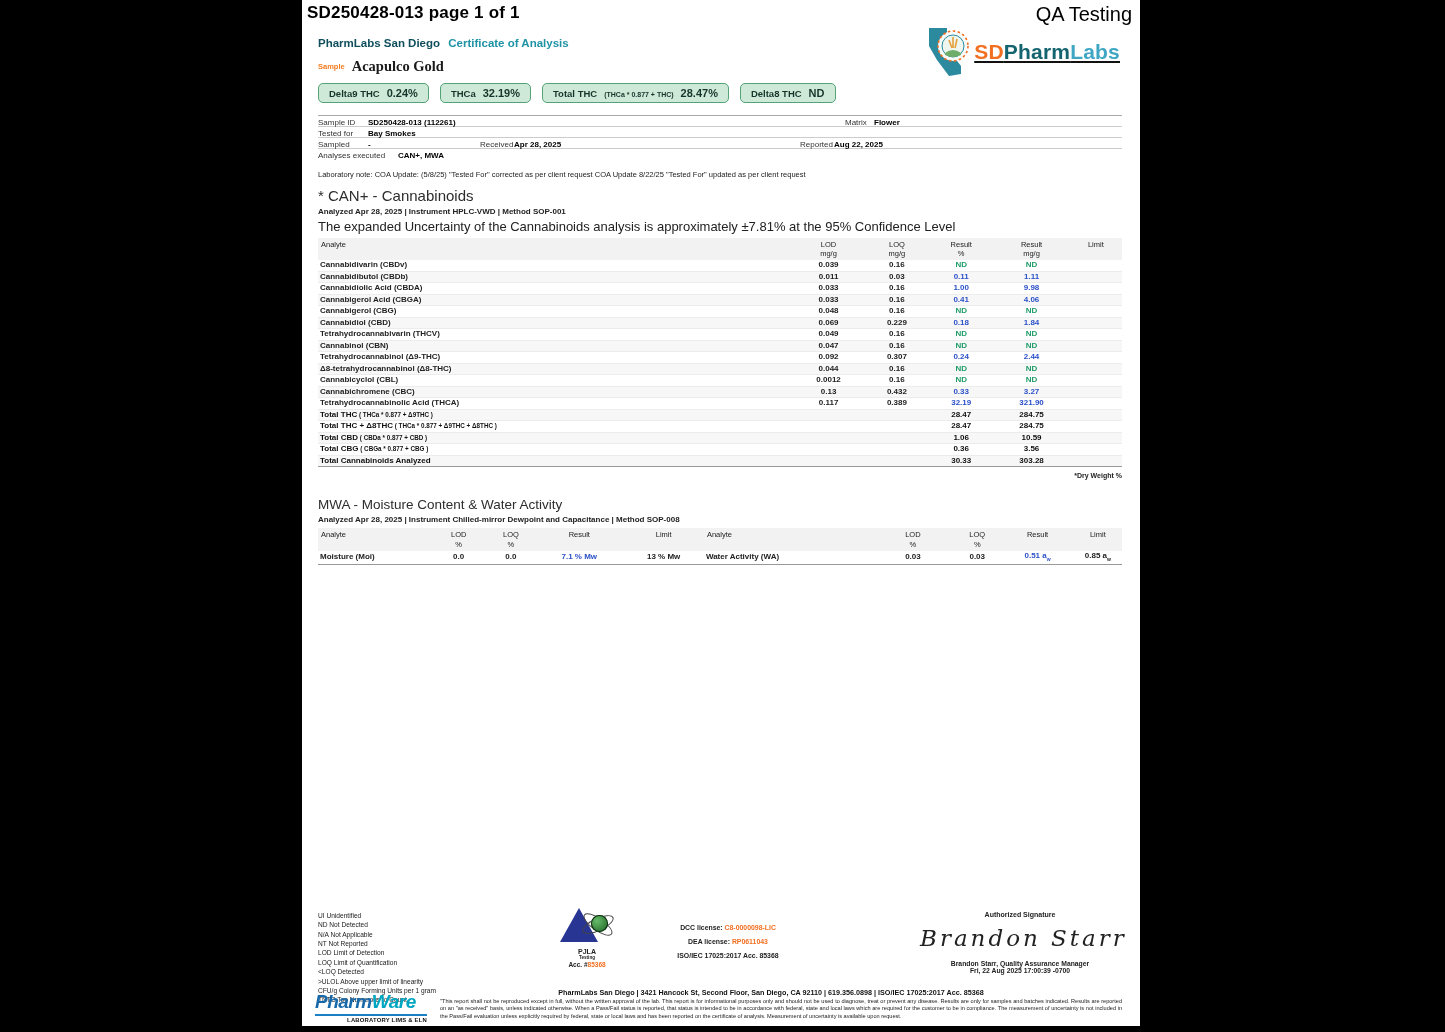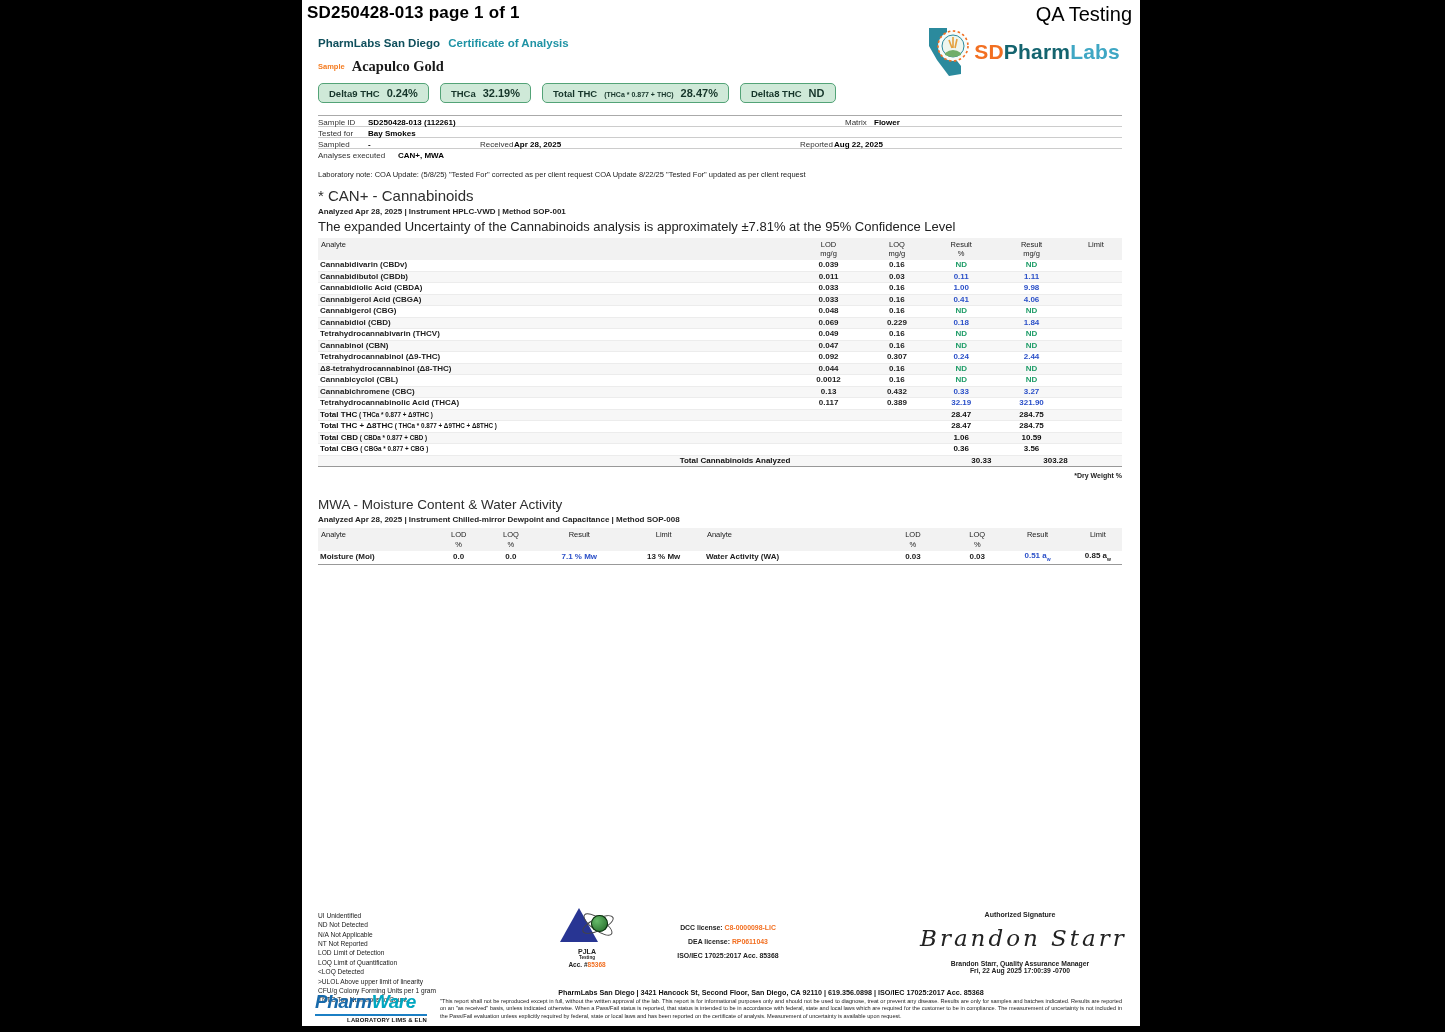--- a/index.html
+++ b/index.html
@@ -16,21 +16,21 @@
   .qa-label{font-size:20px;font-weight:500;color:#000;}
 
   .content{position:relative;padding:0 18px 0 16px;}
 
   .brand-row{margin-top:11px;font-size:11.5px;}
   .lab-name{color:#0f4f5c;font-weight:700;}
   .doc-type{color:#1f93a5;font-weight:600;margin-left:5px;}
 
   
   .logo{position:absolute;top:26px;right:20px;display:flex;align-items:center;gap:3px;}
-  .logo-text{font-size:21px;font-weight:700;letter-spacing:.2px;}
+  .logo-text{font-size:21px;font-weight:700;letter-spacing:.2px;text-decoration:underline;}
   .logo-sd{color:#f26f21;}
   .logo-pharm{color:#14646f;}
   .logo-labs{color:#3fa7c4;font-weight:600;}
 
   
   .sample-row{margin-top:9px;display:flex;align-items:center;gap:7px;}
   .sample-label{color:#f47b20;font-size:7.5px;font-weight:700;}
   .sample-name{font-family:"Liberation Serif", serif;font-size:14.5px;font-weight:700;color:#1a1a1a;}
 
   
@@ -62,21 +62,21 @@
            padding:2px 0;line-height:1.25;vertical-align:top;text-align:center;}
   thead th.a{text-align:left;padding-left:3px;}
   tbody td{font-size:8px;line-height:8.5px;padding:1px 2px;border-bottom:1px solid #ececec;color:#222;}
   tbody tr:nth-child(even){background:#f7f7f7;}
   td.a{text-align:left;font-weight:600;white-space:nowrap;overflow:hidden;}
   td.n{text-align:center;font-weight:600;}
   td.r{text-align:center;font-weight:700;color:#2b50c8;}
   td.nd{color:#1f9d68 !important;font-weight:700;}
   tr.total td{font-weight:700;color:#111;}
   tr.total td.r{color:#111;}
-  tr.total:last-child td{border-bottom:1.5px solid #999;text-align:right;}
+  tr.total:last-child td{border-bottom:1.5px solid #999;}
   .formula{font-size:6.3px;font-weight:700;}
   table.mwa-table tbody td{border-bottom:1.5px solid #999;}
   sub{font-size:5px;}
 
   .dry-note{text-align:right;font-size:7px;font-weight:600;color:#222;margin-top:5px;}
   .mwa-section{margin-top:18px;}
 
   
   .legend{position:absolute;left:16px;top:911px;font-size:6.6px;line-height:1.42;color:#1a1a1a;font-weight:500;}
   .pjla{position:absolute;left:243px;top:906px;width:84px;text-align:center;}

